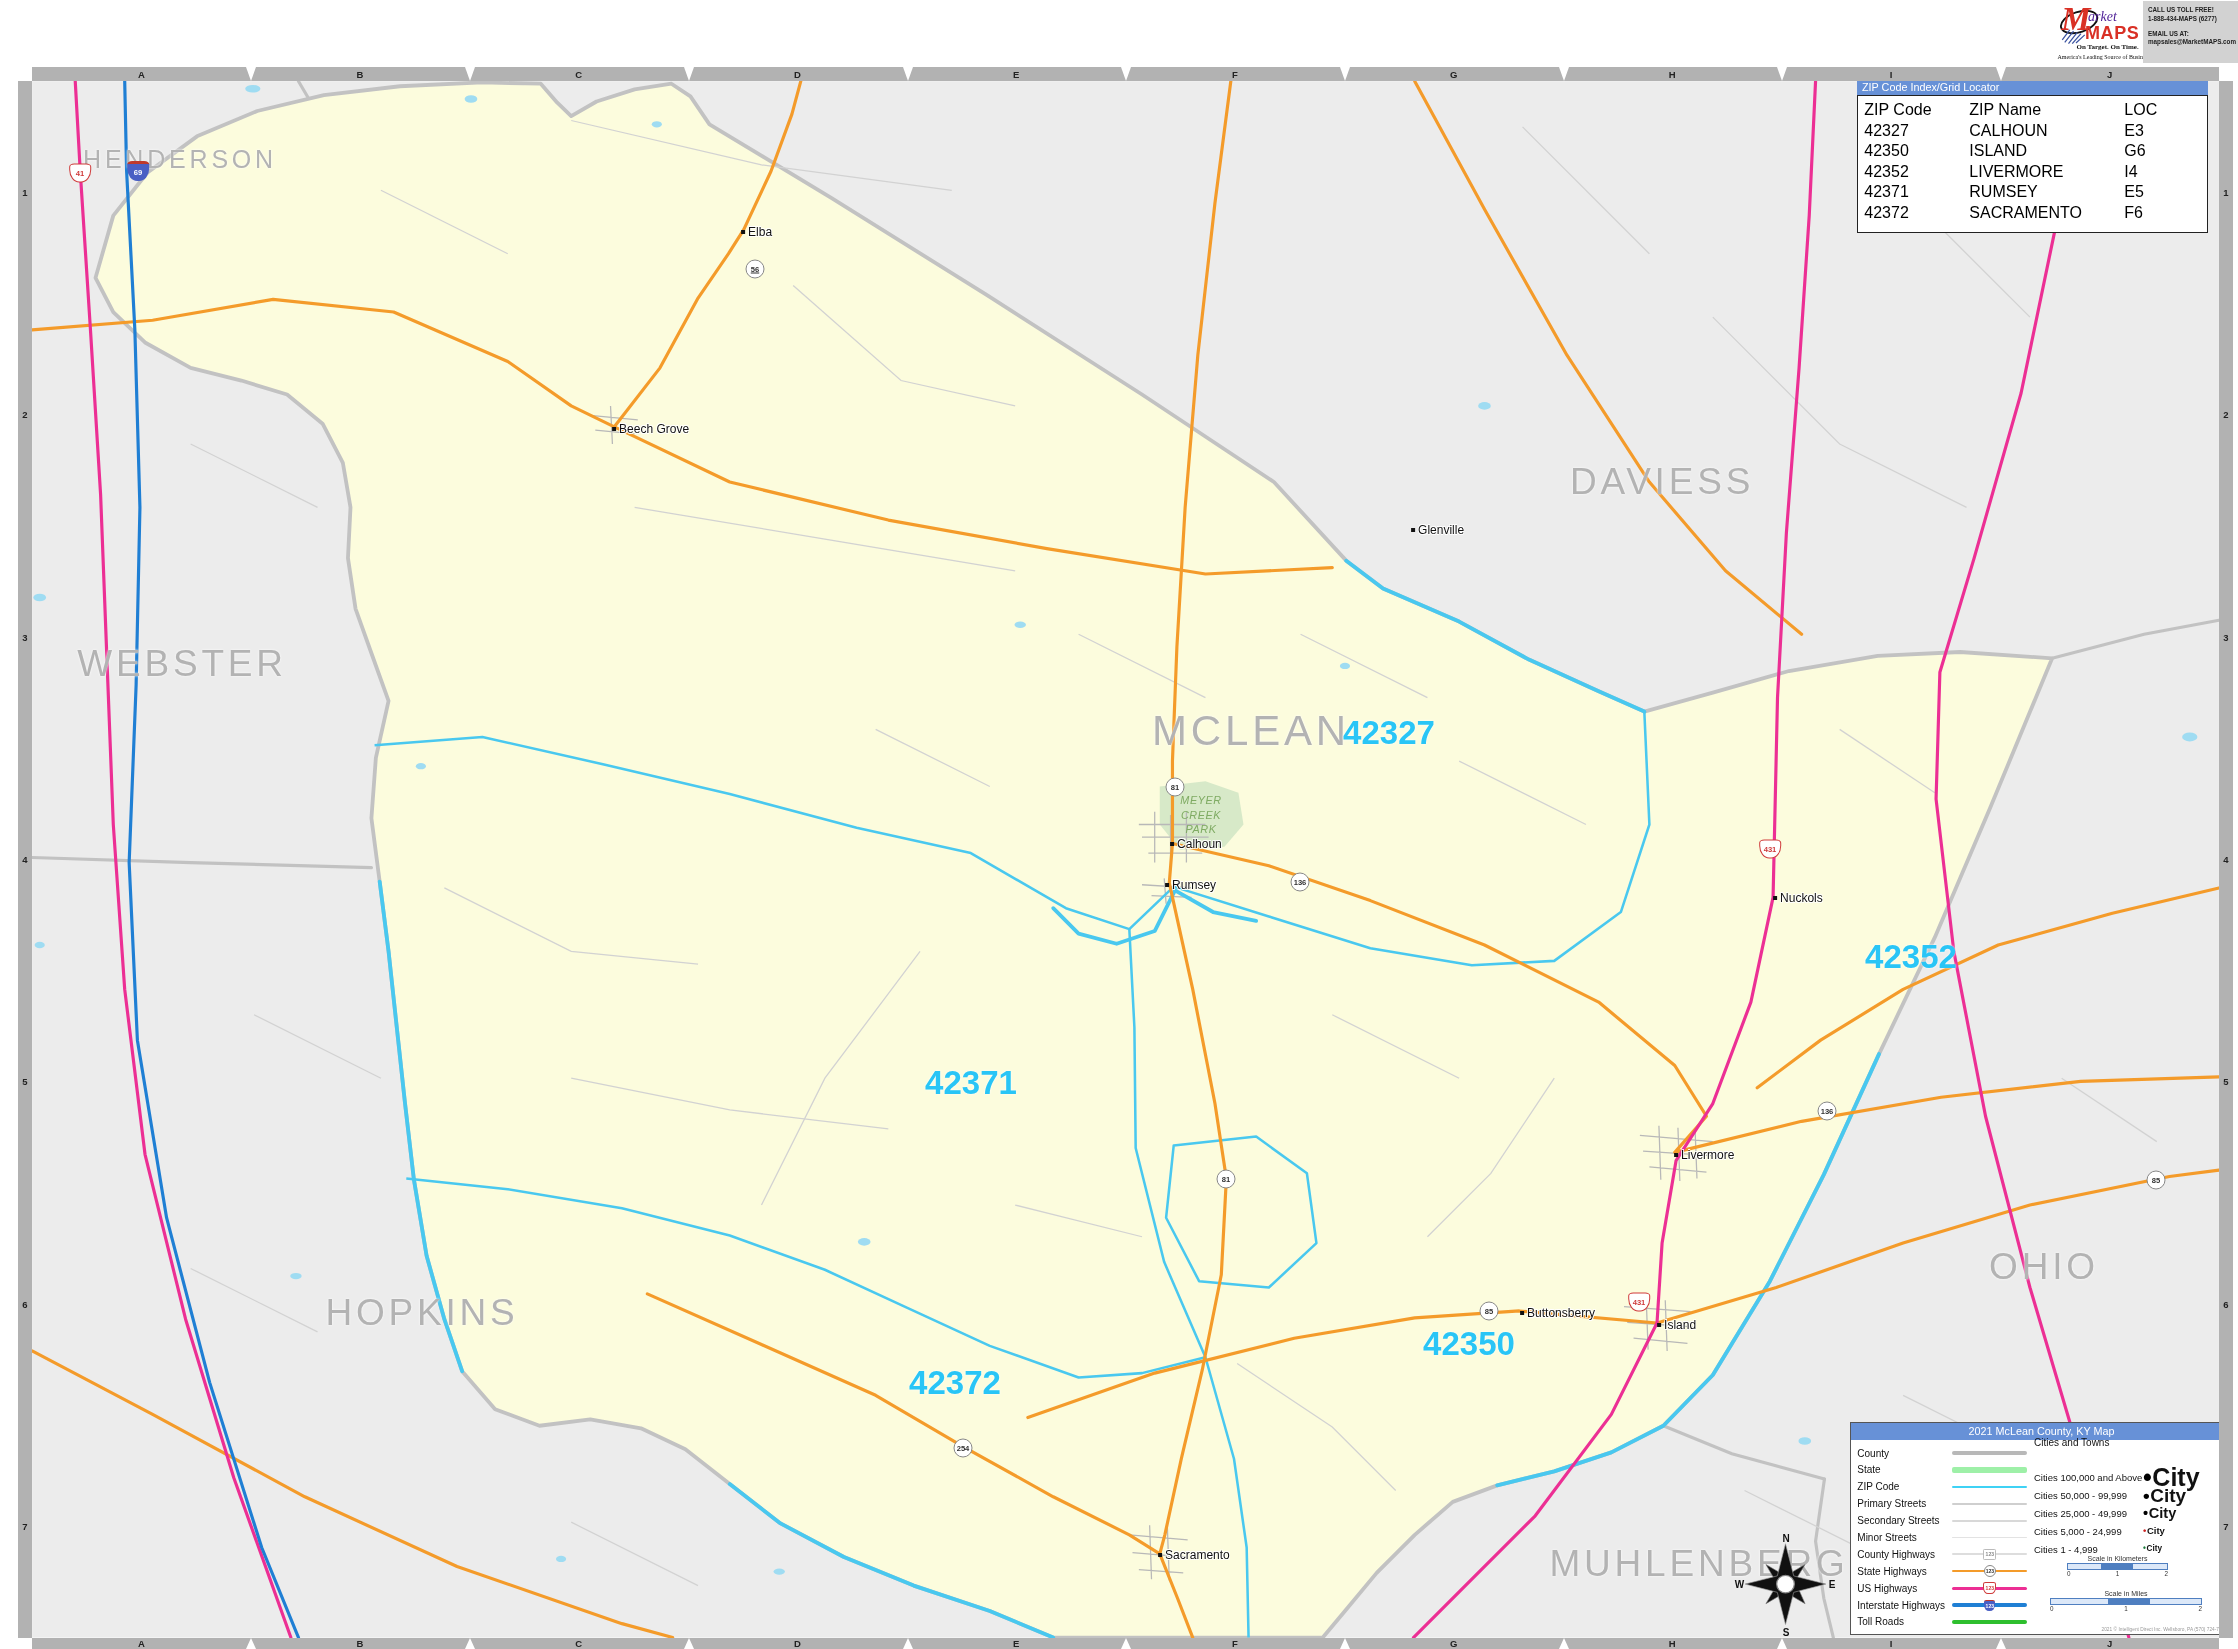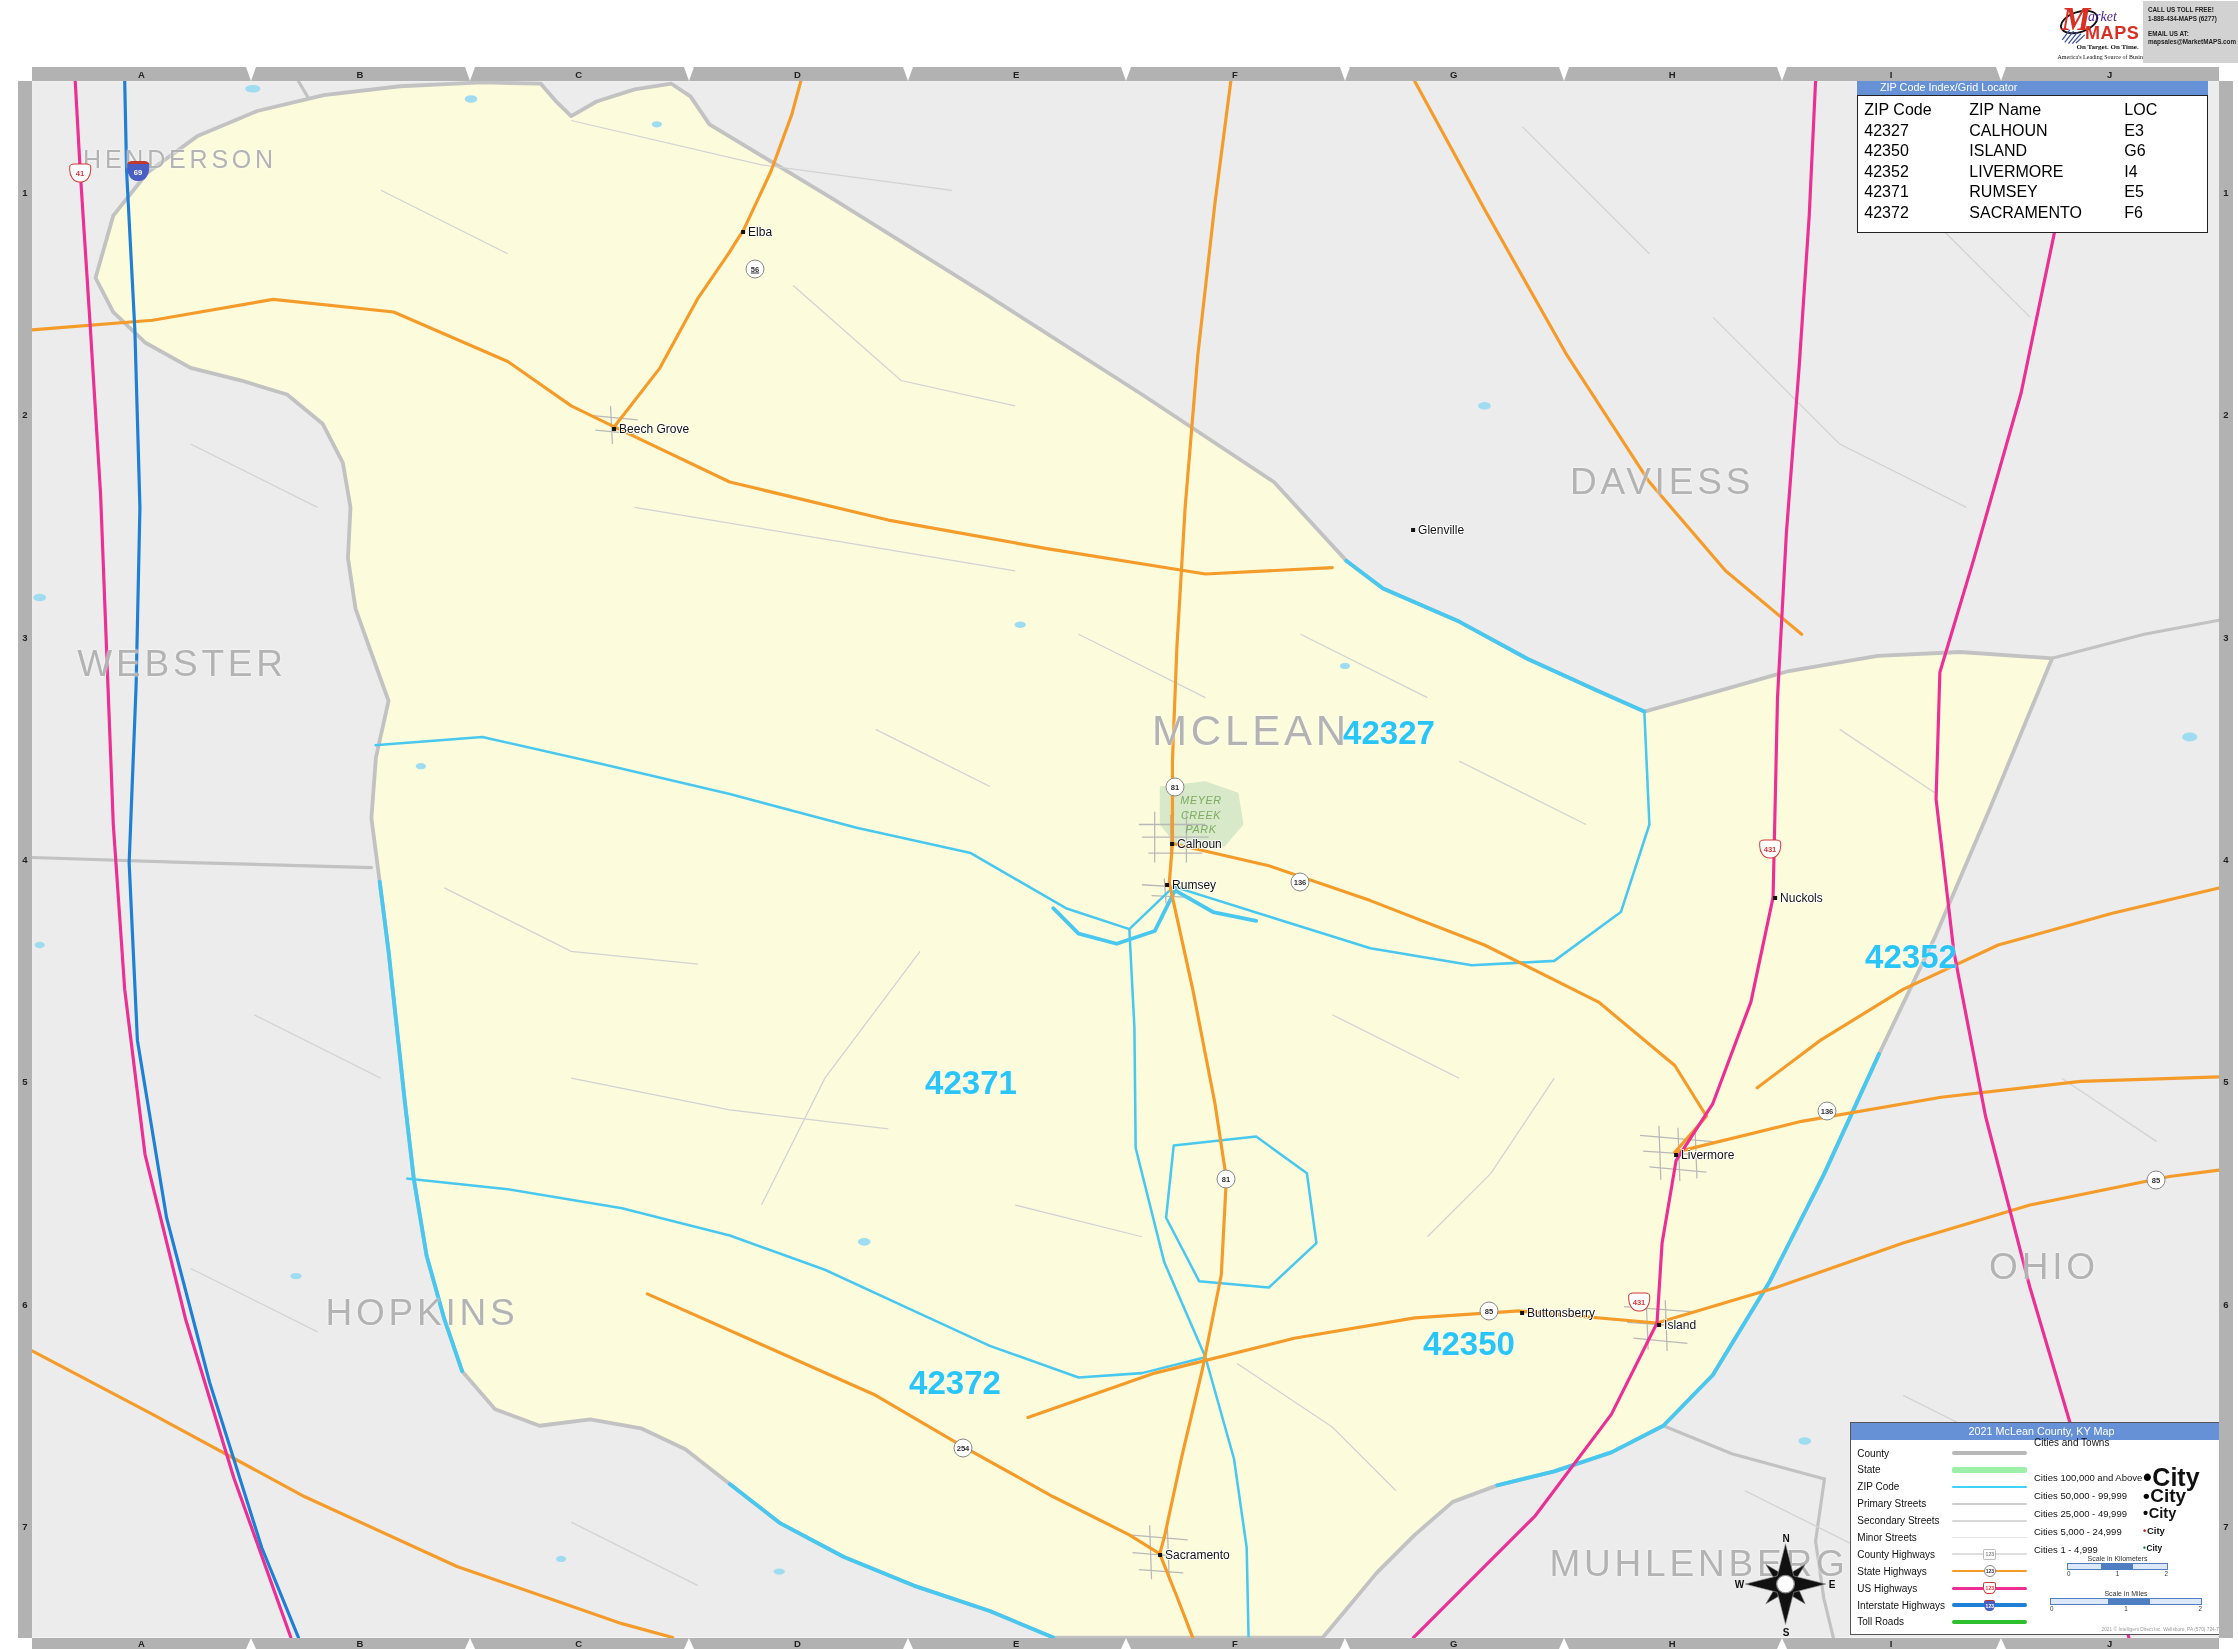--- a/index.html
+++ b/index.html
@@ -64,21 +64,21 @@
               font-style:italic;color:#7fab63;font-size:10.8px;line-height:1.35;letter-spacing:0.6px;}
   .badge{position:absolute;z-index:7;transform:translate(-50%,-50%);display:flex;align-items:center;
          justify-content:center;font-weight:bold;background:#fff;box-sizing:border-box;}
   .badge.circle{width:19px;height:19px;border:1.3px solid #888;border-radius:50%;font-size:7.6px;color:#333;}
   .badge.us{width:21.6px;height:19px;border:1.3px solid #cf3a3a;border-radius:5px 5px 10px 10px/3.2px 3.2px 12.7px 12.7px;font-size:7.6px;color:#cf3a3a;}
   .badge.interstate{width:21.6px;height:20px;background:#4a5fc4;border-top:3.2px solid #c0392b;
         border-radius:5px 5px 10px 10px/3.2px 3.2px 12.7px 12.7px;font-size:7.6px;color:#fff;}
 
   
   .zip-index{position:absolute;left:1857px;top:80px;width:351px;z-index:20;}
-  .zi-title{height:15px;background:var(--accent_blue,#6791d7);color:#fff;font-size:10.8px;line-height:15px;padding-left:23px;}
+  .zi-title{height:15px;background:var(--accent_blue,#6791d7);color:#fff;font-size:10.8px;line-height:15px;padding-left:5px;}
   .zi-body{background:#fff;border:1.3px solid #222;padding:2.5px 0 9px 0;}
   .zi-row{display:grid;grid-template-columns:105px 155px 1fr;padding:1.3px 6.3px;font-size:16px;color:#000;}
   .zi-row.head{padding-top:2.5px;}
 
   
   .legend{position:absolute;left:1850px;top:1422px;width:383px;height:213px;z-index:20;background:#fff;border:1.3px solid #555;box-sizing:border-box;}
   .lg-title{height:16.5px;background:var(--accent_blue,#6791d7);color:#fff;font-size:10.8px;line-height:16.5px;text-align:center;}
   .lg-items{position:absolute;left:6.3px;top:23px;width:170px;height:183px;display:flex;flex-direction:column;justify-content:space-between;}
   .lg-item{display:flex;align-items:center;height:14px;}
   .lg-label{flex:1;font-size:10px;color:#111;}

